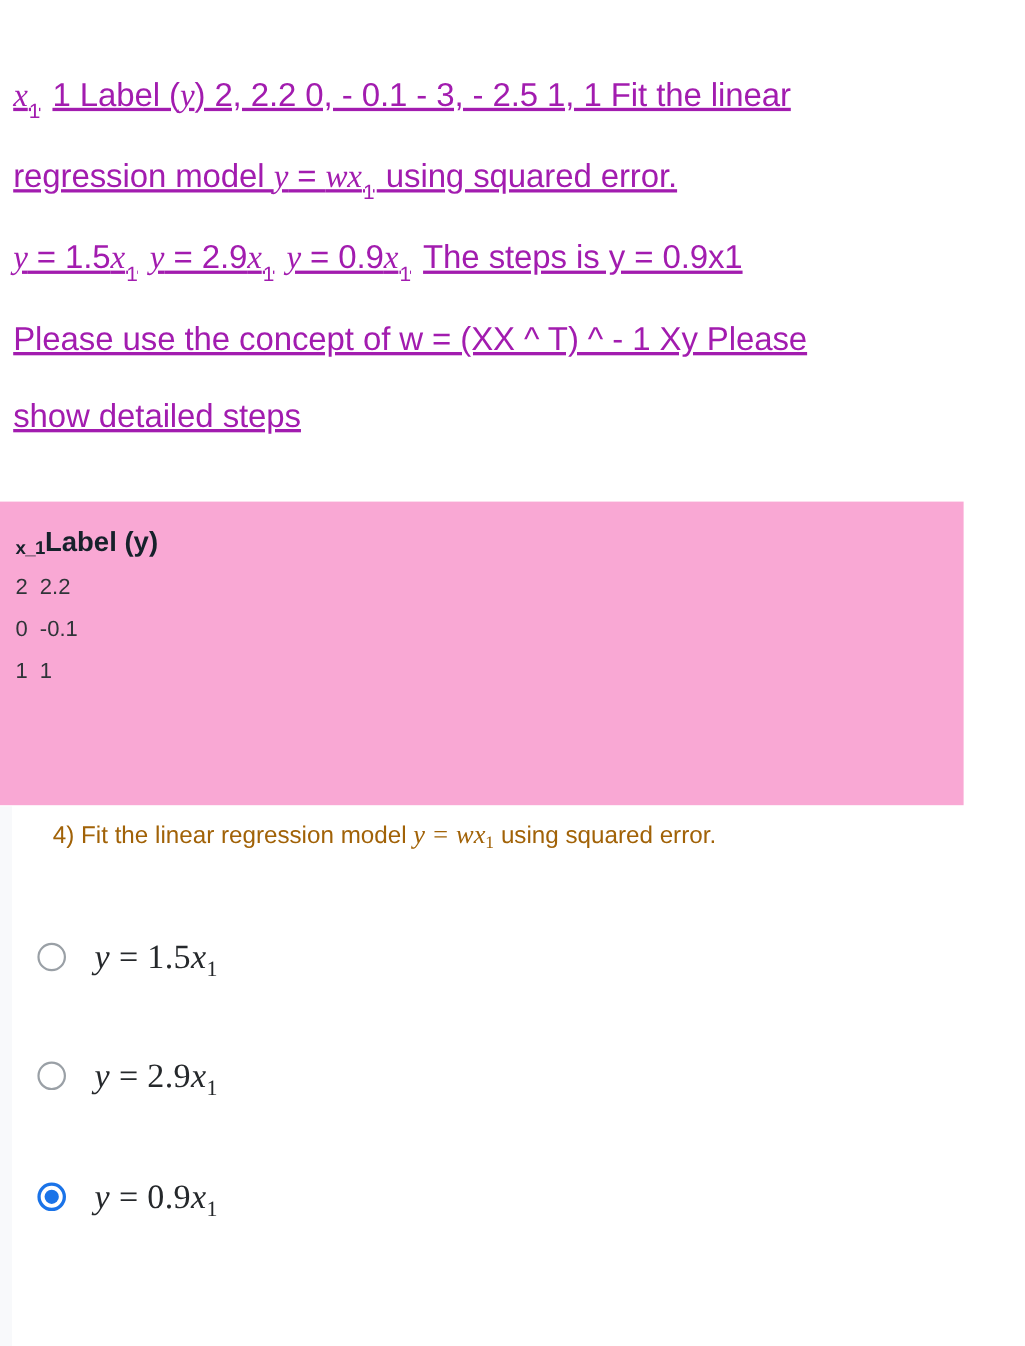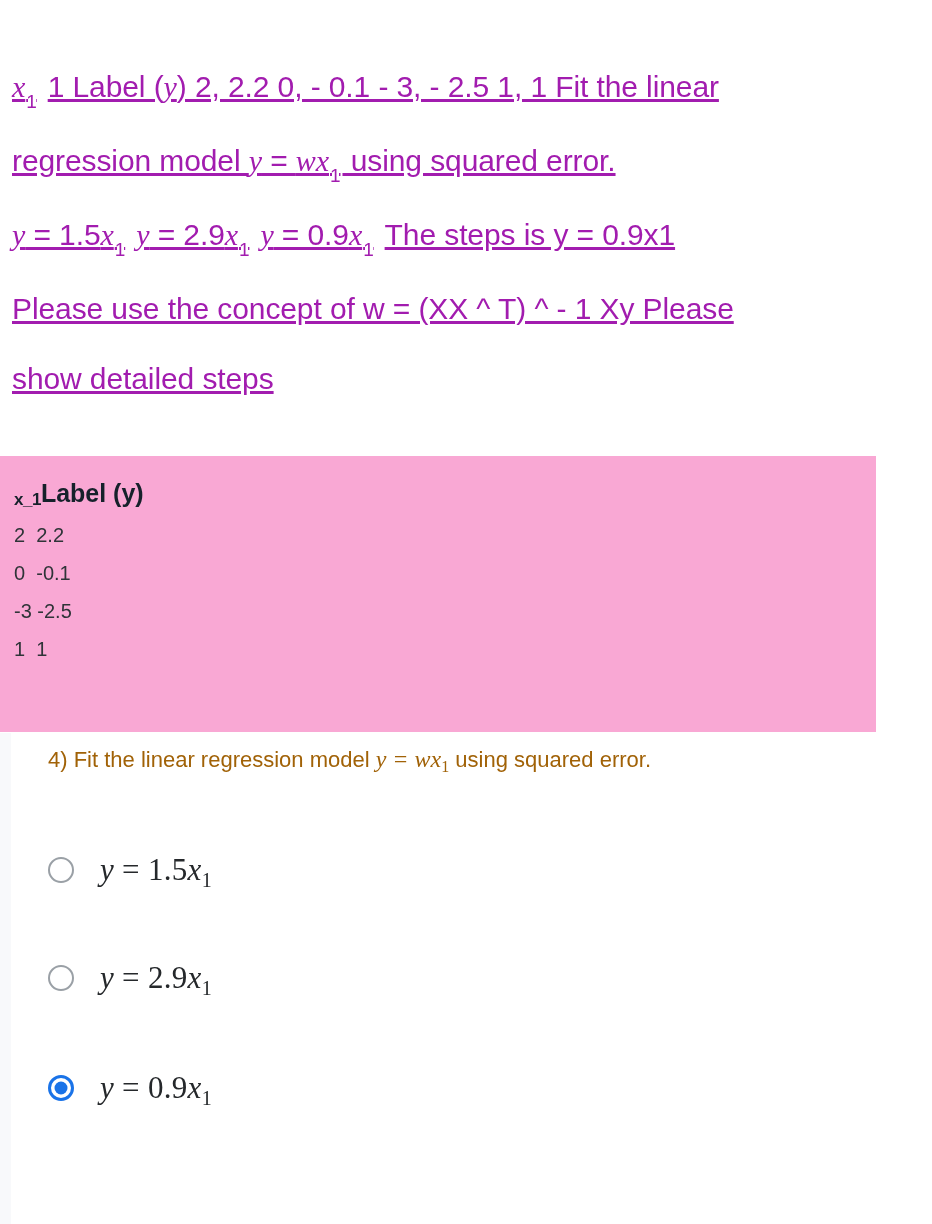--- a/index.html
+++ b/index.html
@@ -110,21 +110,21 @@
   .msub {
     font-family: "Liberation Serif", serif;
     font-style: normal;
     font-size: 16px;
     position: relative;
     top: 5px;
   }
 
   .opt {
     position: absolute;
-    left: 48px;
+    left: 34px;
     display: flex;
     align-items: center;
     gap: 26px;
   }
   .opt-1 { top: 852px; }
   .opt-2 { top: 960px; text-align: center; }
   .opt-3 { top: 1070px; }
 
   .radio {
     width: 26px;
@@ -187,21 +187,20 @@
   <span class="ln">Please use the concept of w  =  (XX ^ T) ^ - 1 Xy Please</span>
 
   <span class="ln">show detailed steps</span>
 </div>
 
 <div class="table-panel">
   <div class="tbl">
     <div class="tbl-head"><span class="x1">x_1</span><span>Label (y)</span></div>
     <div class="tbl-row">2  2.2</div>
     <div class="tbl-row">0  -0.1</div>
-    <div class="tbl-row">-3 -2.5</div>
     <div class="tbl-row">1  1</div>
   </div>
 </div>
 
 <div class="qcard">
   <div class="qcard-edge"></div>
 </div>
 
 <div class="q-title"><span>4)</span><span> Fit the linear regression model </span><span class="mserif">y</span><span class="mserif n"> = </span><span class="mserif">wx</span><span class="msub">1</span><span> using squared error.</span></div>
 

